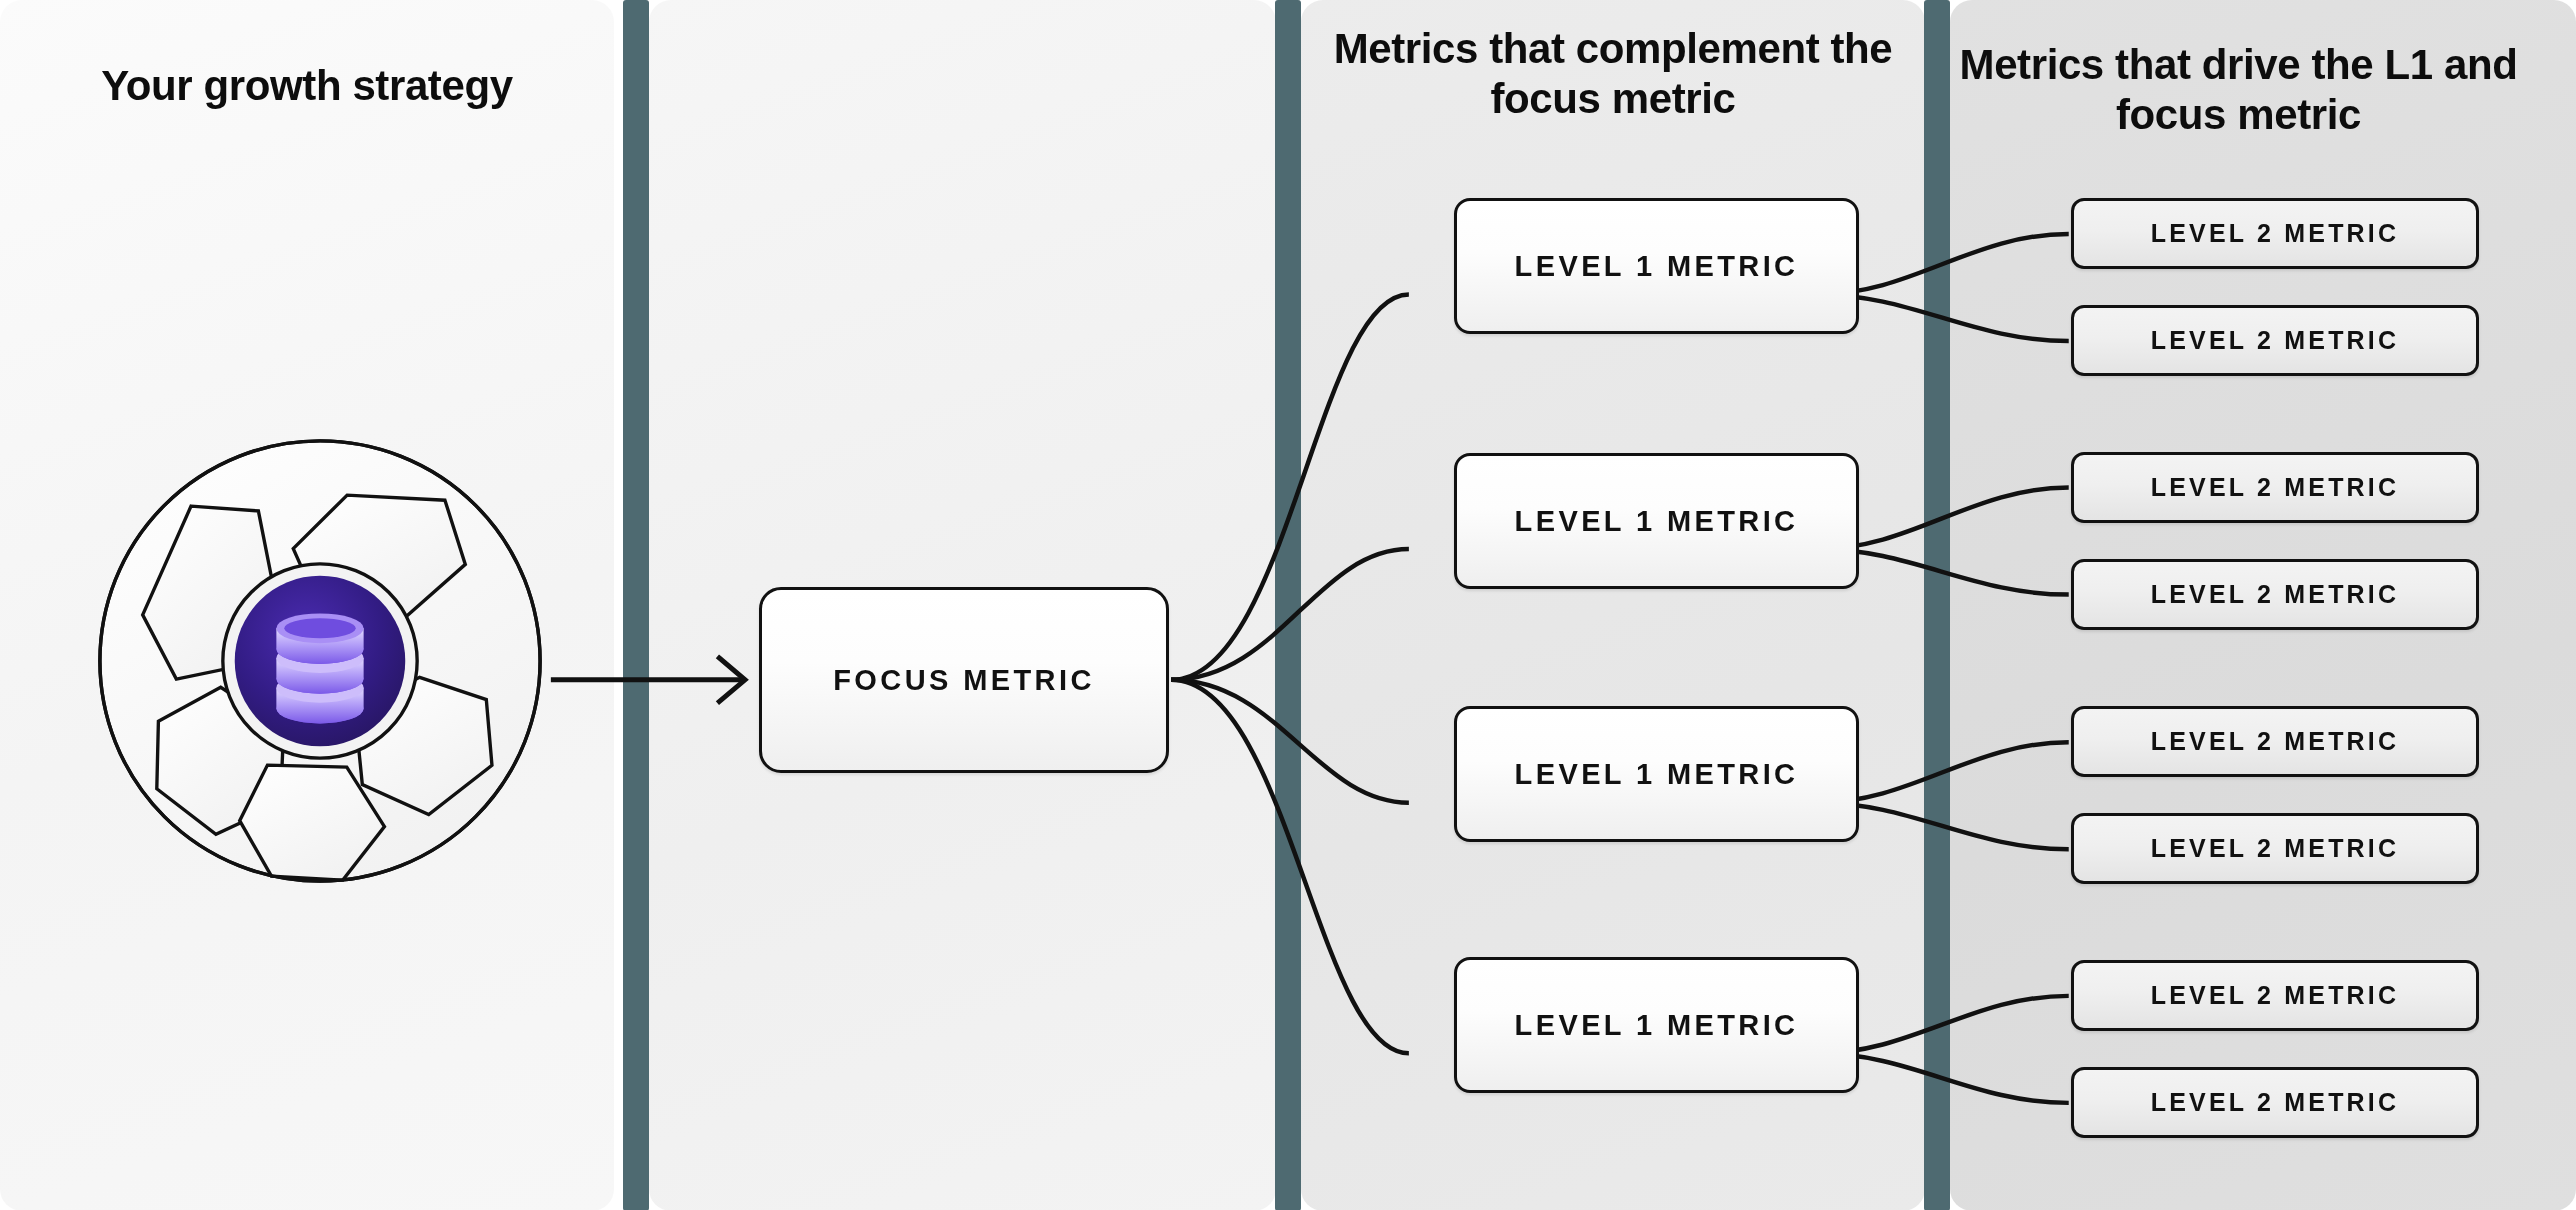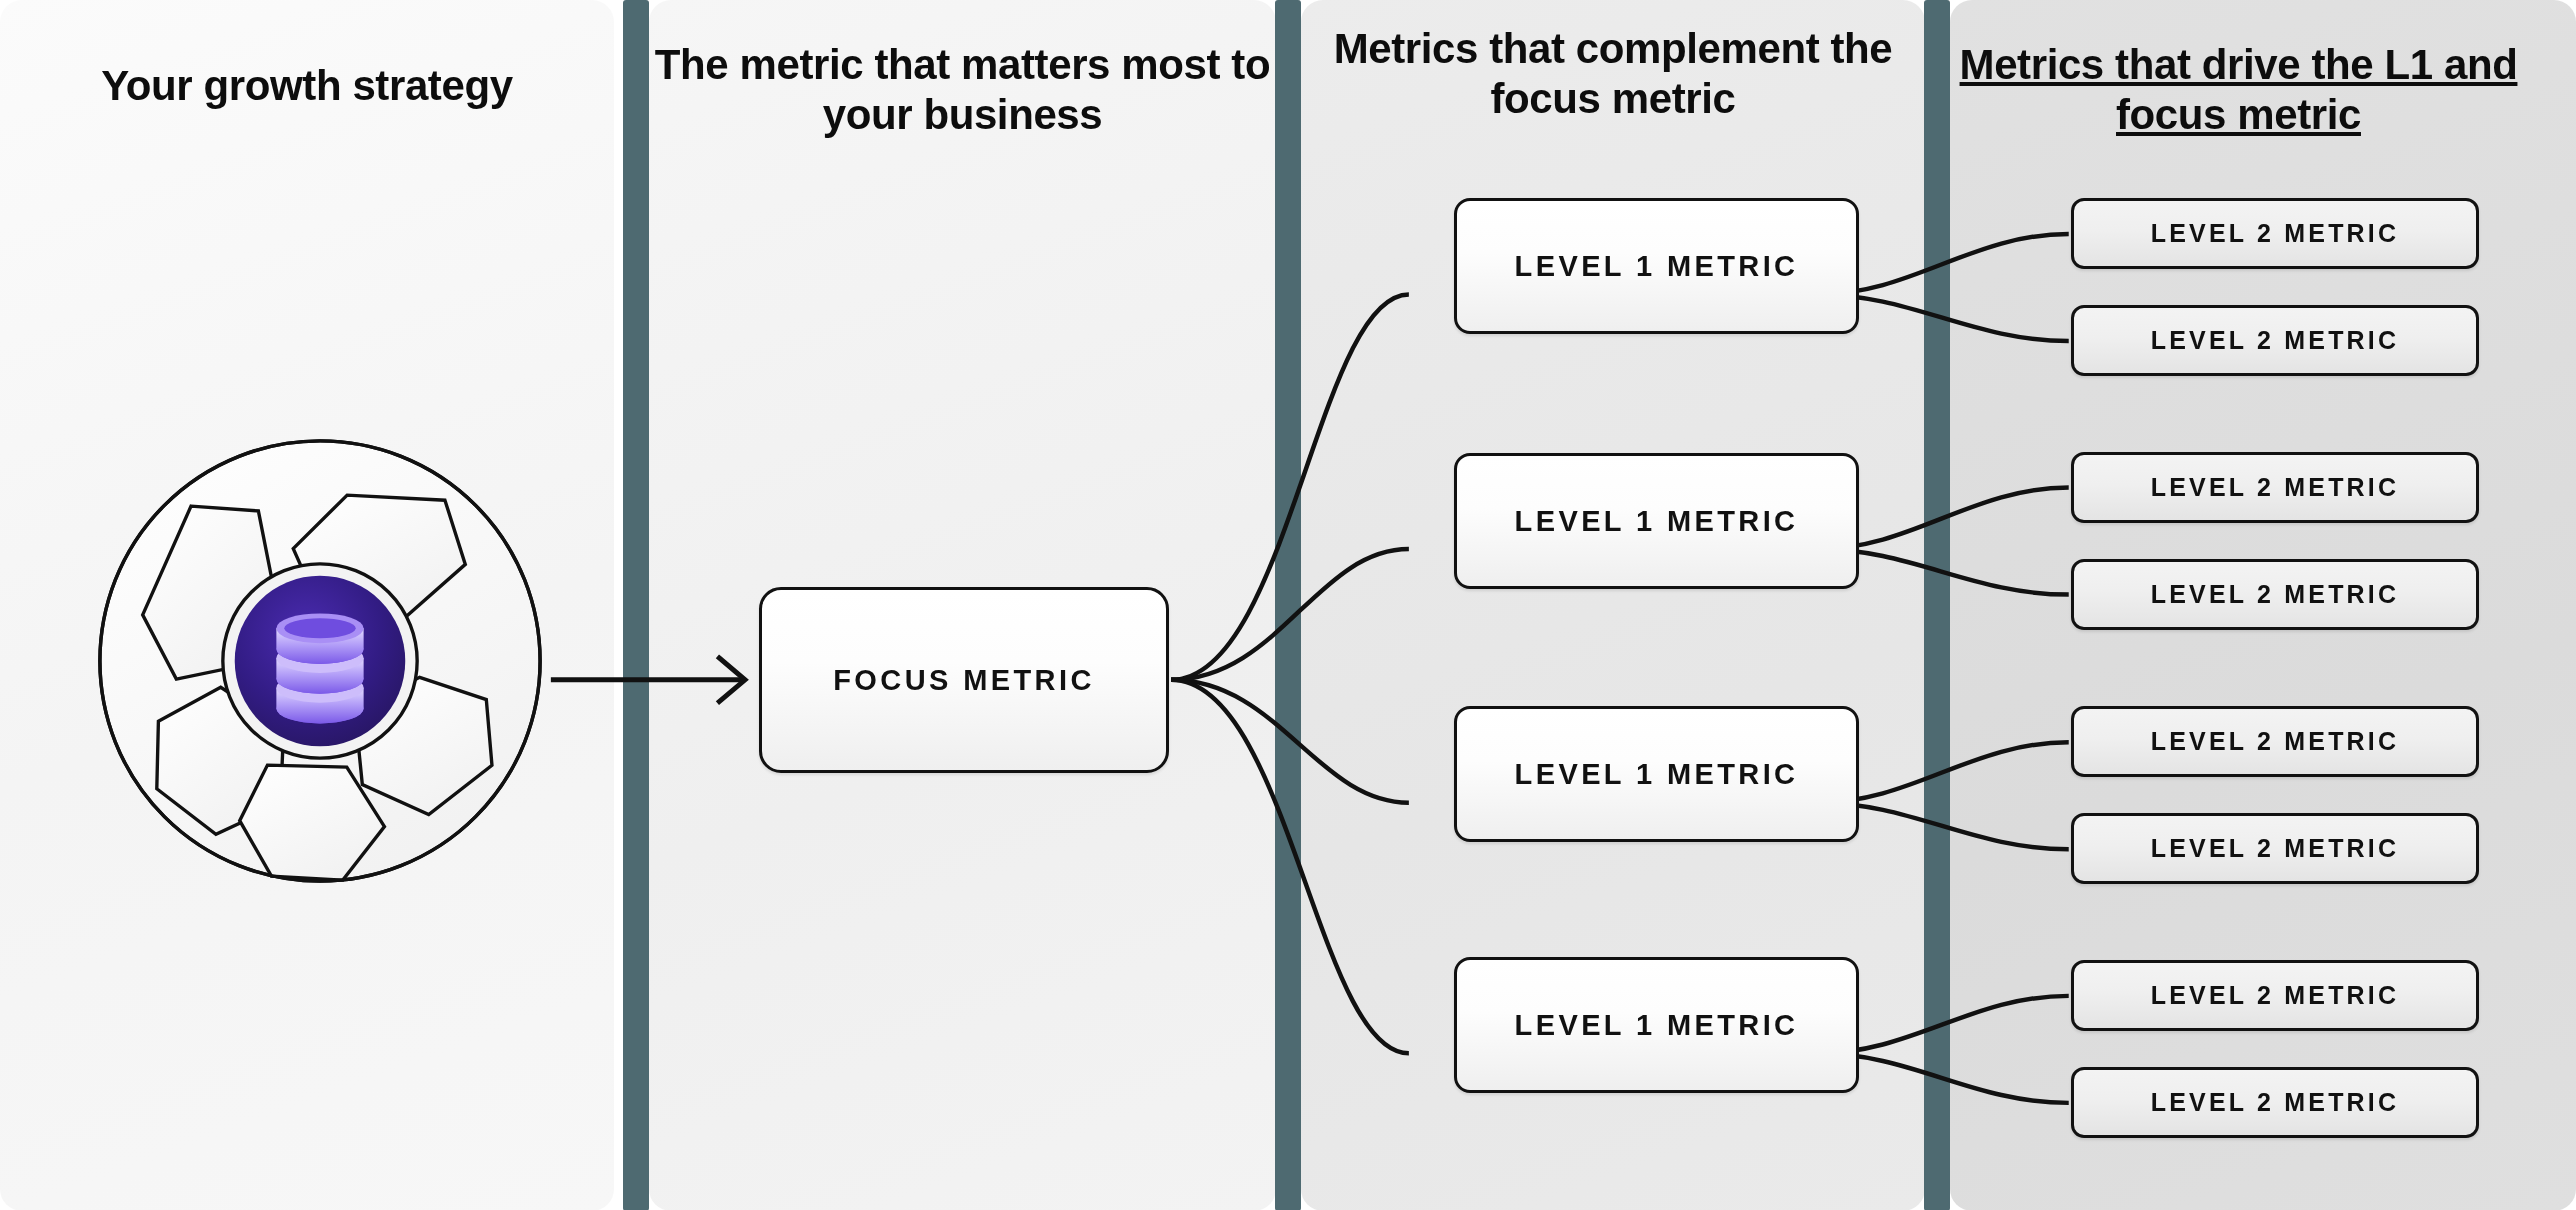--- a/index.html
+++ b/index.html
@@ -64,21 +64,21 @@
     font-weight: 700;
     color: #0d0d0d;
     line-height: 1.18;
     letter-spacing: -0.4px;
     font-size: 42px;
     font-family: "Liberation Sans", sans-serif;
   }
   .col-title-1 { left: 0;    top: 61px; width: 614px; }
   .col-title-2 { left: 649px; top: 40px; width: 627px; }
   .col-title-3 { left: 1301px; top: 24px; width: 624px; }
-  .col-title-4 { left: 1950px; top: 40px; width: 577px; text-decoration: underline; }
+  .col-title-4 { left: 1950px; top: 40px; width: 577px; }
 
   
   .logo-wrap {
     position: absolute;
     left: 87px;
     top: 428px;
     width: 466px;
     height: 466px;
   }
   .logo-wrap svg { display: block; width: 466px; height: 466px; }
@@ -152,21 +152,20 @@
   <div class="panel panel-1"></div>
   <div class="panel panel-2"></div>
   <div class="panel panel-3"></div>
   <div class="panel panel-4"></div>
 
   <div class="divider divider-1"></div>
   <div class="divider divider-2"></div>
   <div class="divider divider-3"></div>
 
   <div class="col-title col-title-1">Your growth strategy</div>
-  <div class="col-title col-title-2">The metric that matters most to your business</div>
   <div class="col-title col-title-3">Metrics that complement the focus metric</div>
   <div class="col-title col-title-4">Metrics that drive the L1 and focus metric</div>
 
   <div class="logo-wrap">
     <svg viewBox="0 0 470 470" xmlns="http://www.w3.org/2000/svg">
       <defs>
         <linearGradient id="bladeGrad" x1="0" y1="0" x2="0.6" y2="1">
           <stop offset="0%" stop-color="#ffffff"></stop>
           <stop offset="100%" stop-color="#f2f2f2"></stop>
         </linearGradient>

